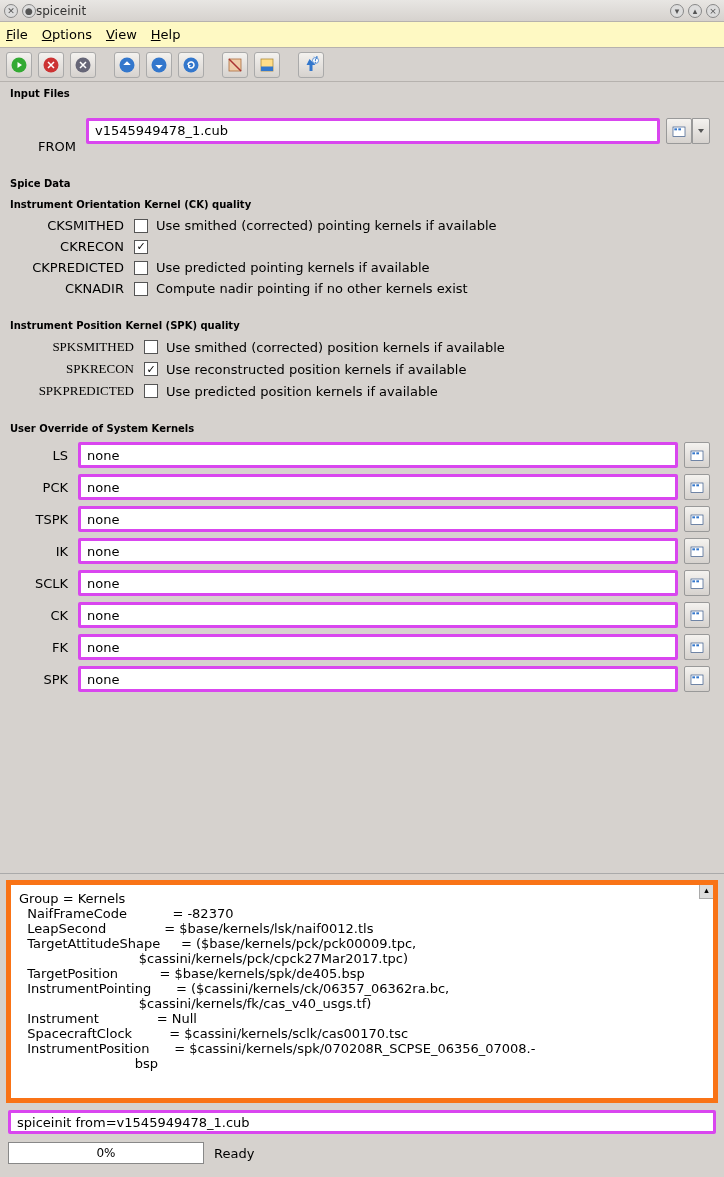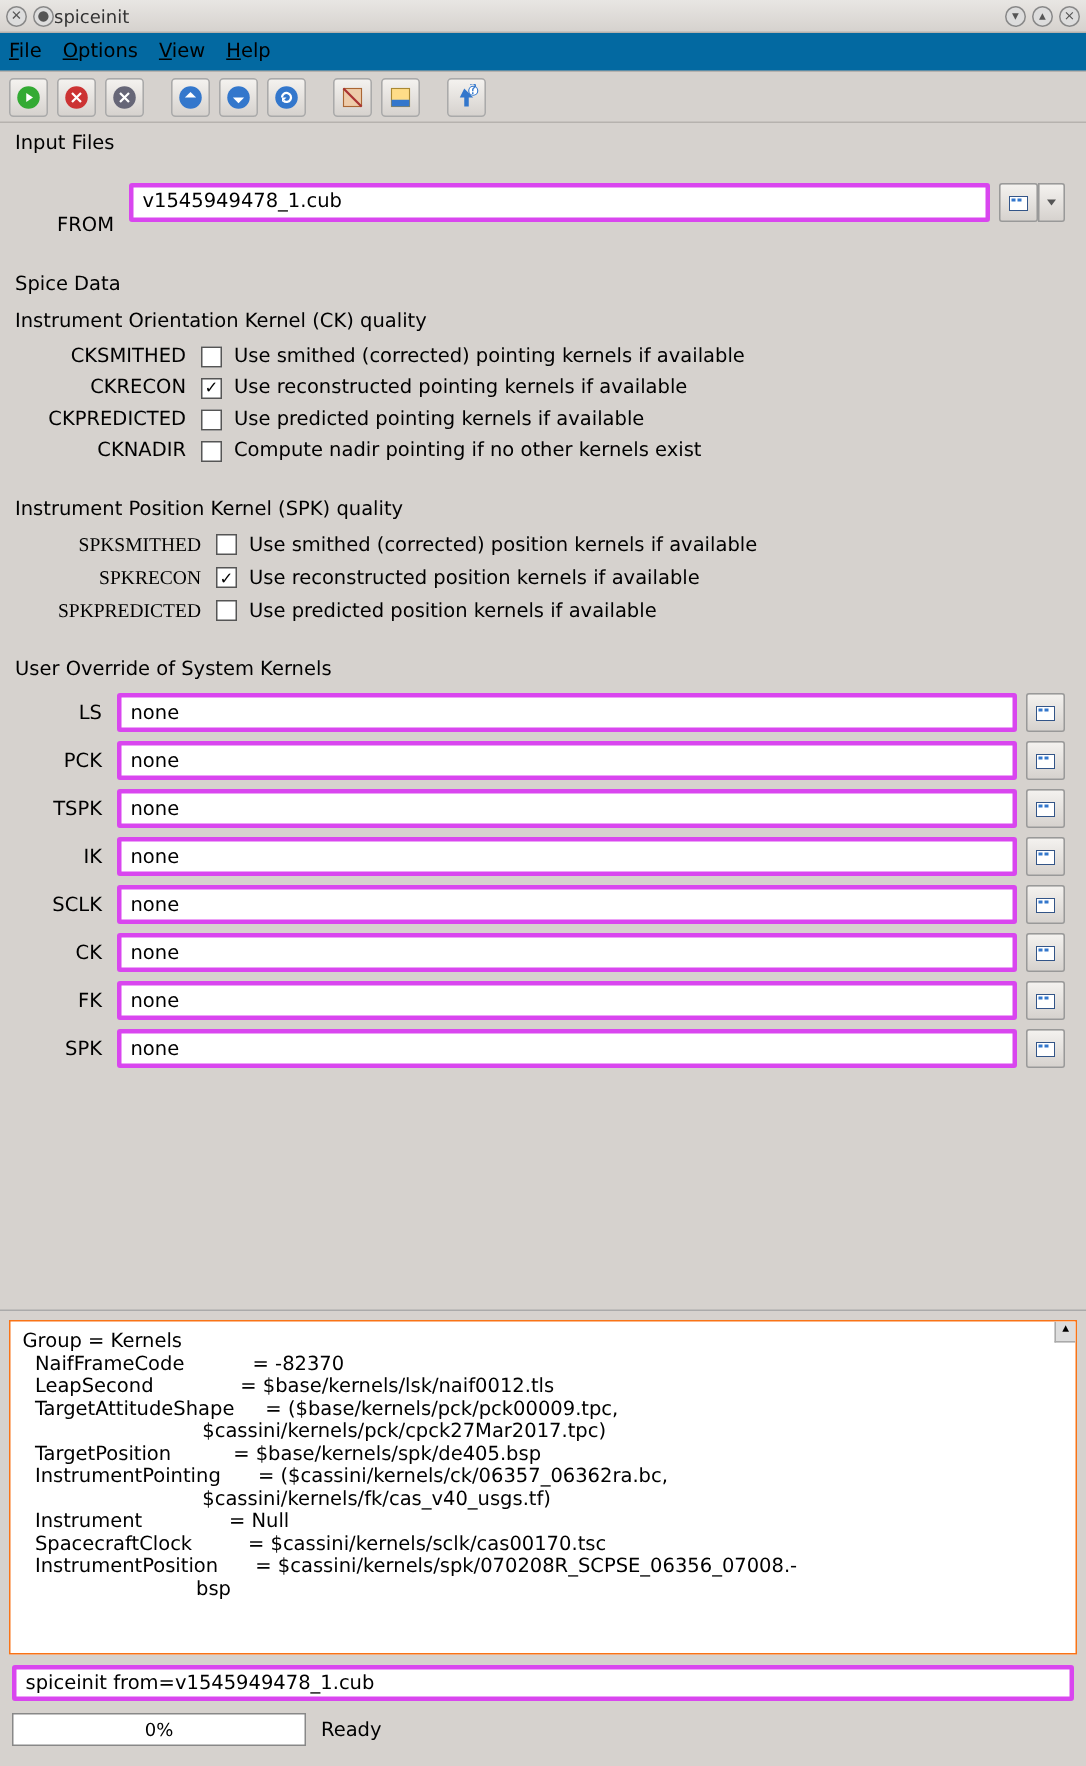--- a/index.html
+++ b/index.html
@@ -1,45 +1,45 @@
 <!DOCTYPE html>
 <html><head>
 <meta charset="utf-8">
 <style>
 * { box-sizing: border-box; margin: 0; padding: 0; font-family: "DejaVu Sans", Arial, sans-serif; font-size: 13px; }
 body { background: #d6d2ce; width: 724px; height: 1177px; overflow: hidden; color: #000; }
 .titlebar { height: 22px; background: linear-gradient(#e8e6e3,#d6d2ce); display:flex; align-items:center; padding:0 4px; border-bottom:1px solid #b6b2ae;}
 .titlebar .left-btns, .titlebar .right-btns { display:flex; gap:4px; }
 .titlebar .title { flex:1; font-size:12px; color:#333;}
 .round-btn { width:14px; height:14px; border-radius:50%; border:1px solid #888; background:#ddd; display:flex; align-items:center; justify-content:center; font-size:9px; color:#555;}
-.menubar { height:26px; background:#0369a1; display:flex; align-items:center; padding:0 6px; gap:14px; border-bottom:1px solid #b6b2ae;}
+.menubar { height:26px; background:#fef9c3; display:flex; align-items:center; padding:0 6px; gap:14px; border-bottom:1px solid #b6b2ae;}
 .menubar span { font-size:13px; }
 .menubar span u { text-decoration: underline; }
 .toolbar { height:34px; background:#d6d2ce; display:flex; align-items:center; padding:0 6px; gap:6px; border-bottom:1px solid #b6b2ae;}
 .tbtn { width:26px; height:26px; border:1px solid #aaa; border-radius:3px; background:linear-gradient(#f4f2ef,#d6d2ce); display:flex; align-items:center; justify-content:center;}
 .tbtn svg { width:18px; height:18px; }
 .form-area { height: 792px; overflow-y:auto; border-bottom:1px solid #aaa; background:#d6d2ce; }
-.section-title { padding:6px 10px 4px 10px; font-size:13px; color:#000; }
+.section-title { padding:6px 10px 4px 10px; font-size:10px; color:#000;font-weight:bold; }
 .section-body { padding:4px 14px 12px 14px; }
 .row { display:flex; align-items:center; margin-bottom:6px; }
 .row .lbl { text-align:right; padding-right:10px; font-size:13px; }
 .row .lbl.w1 { width:72px;margin-top:32px; }
 .row .lbl.w2 { width:120px; }
 .row .lbl.w3 { width:130px;font-family:Liberation Serif, serif; }
 .row .lbl.k  { width:64px; }
 input[type=text] { height:26px; border:3px solid #d946ef; background:#fff; padding:0 6px; font-size:13px; border-radius:2px; }
 .text-wide { flex:1; }
 .icon-btn { width:26px; height:26px; border:1px solid #999; background:linear-gradient(#f4f2ef,#d6d2ce); margin-left:6px; display:flex; align-items:center; justify-content:center; border-radius:2px;}
 .icon-btn svg { width:16px; height:16px; }
 .drop-btn { width:18px; height:26px; border:1px solid #999; background:linear-gradient(#f4f2ef,#d6d2ce); margin-left:0; display:flex; align-items:center; justify-content:center; border-radius:0 2px 2px 0;}
 .chk { width:14px; height:14px; margin-right:8px; border:1px solid #555; background:#fff; display:inline-flex; align-items:center; justify-content:center; font-size:11px; font-weight:bold; color:#000;}
 .chk.checked::after { content:"✓"; }
 .cblabel { font-size:13px; }
 .output { height: 234px; background:#d6d2ce; padding:6px; }
-.output-inner { width:100%; height:223px; background:#fff; border:1px solid #f97316; padding:6px 8px; font-family:"DejaVu Sans Mono","Courier New",monospace; font-size:12px; white-space:pre; overflow:auto; position:relative;}
+.output-inner { width:100%; height:223px; background:#fff; border:5px solid #f97316; padding:6px 8px; font-family:"DejaVu Sans Mono","Courier New",monospace; font-size:12px; white-space:pre; overflow:auto; position:relative;}
 .output-scroll-up { position:absolute; top:0; right:0; width:14px; height:14px; background:#ddd; border-left:1px solid #aaa; border-bottom:1px solid #aaa; font-size:9px; text-align:center;}
 .cmdbar { height:30px; padding:4px 8px; display:flex; align-items:flex-end;}
 .cmdbar input { flex:1; height:24px; }
 .statusbar { height:30px; display:flex; align-items:center; padding:4px 8px; gap:10px;}
 .progress { width:196px; height:22px; background:#fff; border:1px solid #888; display:flex; align-items:center; justify-content:center; font-size:12px;}
 .form-area::-webkit-scrollbar{ width:16px;} 
 .form-area::-webkit-scrollbar-track{ background:#d6d2ce;} 
 .form-area::-webkit-scrollbar-thumb{ background:#b0aca8; border:1px solid #888;}
 </style>
 </head>
@@ -154,21 +154,20 @@
   <div class="section-title">Instrument Orientation Kernel (CK) quality</div>
   <div class="section-body" id="ck-body">
       <div class="row">
     <div class="lbl w2">CKSMITHED</div>
     <div class="chk "></div>
     <div class="cblabel">Use smithed (corrected) pointing kernels if available</div>
       </div>
       <div class="row">
     <div class="lbl w2">CKRECON</div>
     <div class="chk checked"></div>
-    <div class="cblabel">Use reconstructed pointing kernels if available</div>
       </div>
       <div class="row">
     <div class="lbl w2">CKPREDICTED</div>
     <div class="chk "></div>
     <div class="cblabel">Use predicted pointing kernels if available</div>
       </div>
       <div class="row">
     <div class="lbl w2">CKNADIR</div>
     <div class="chk "></div>
     <div class="cblabel">Compute nadir pointing if no other kernels exist</div>

